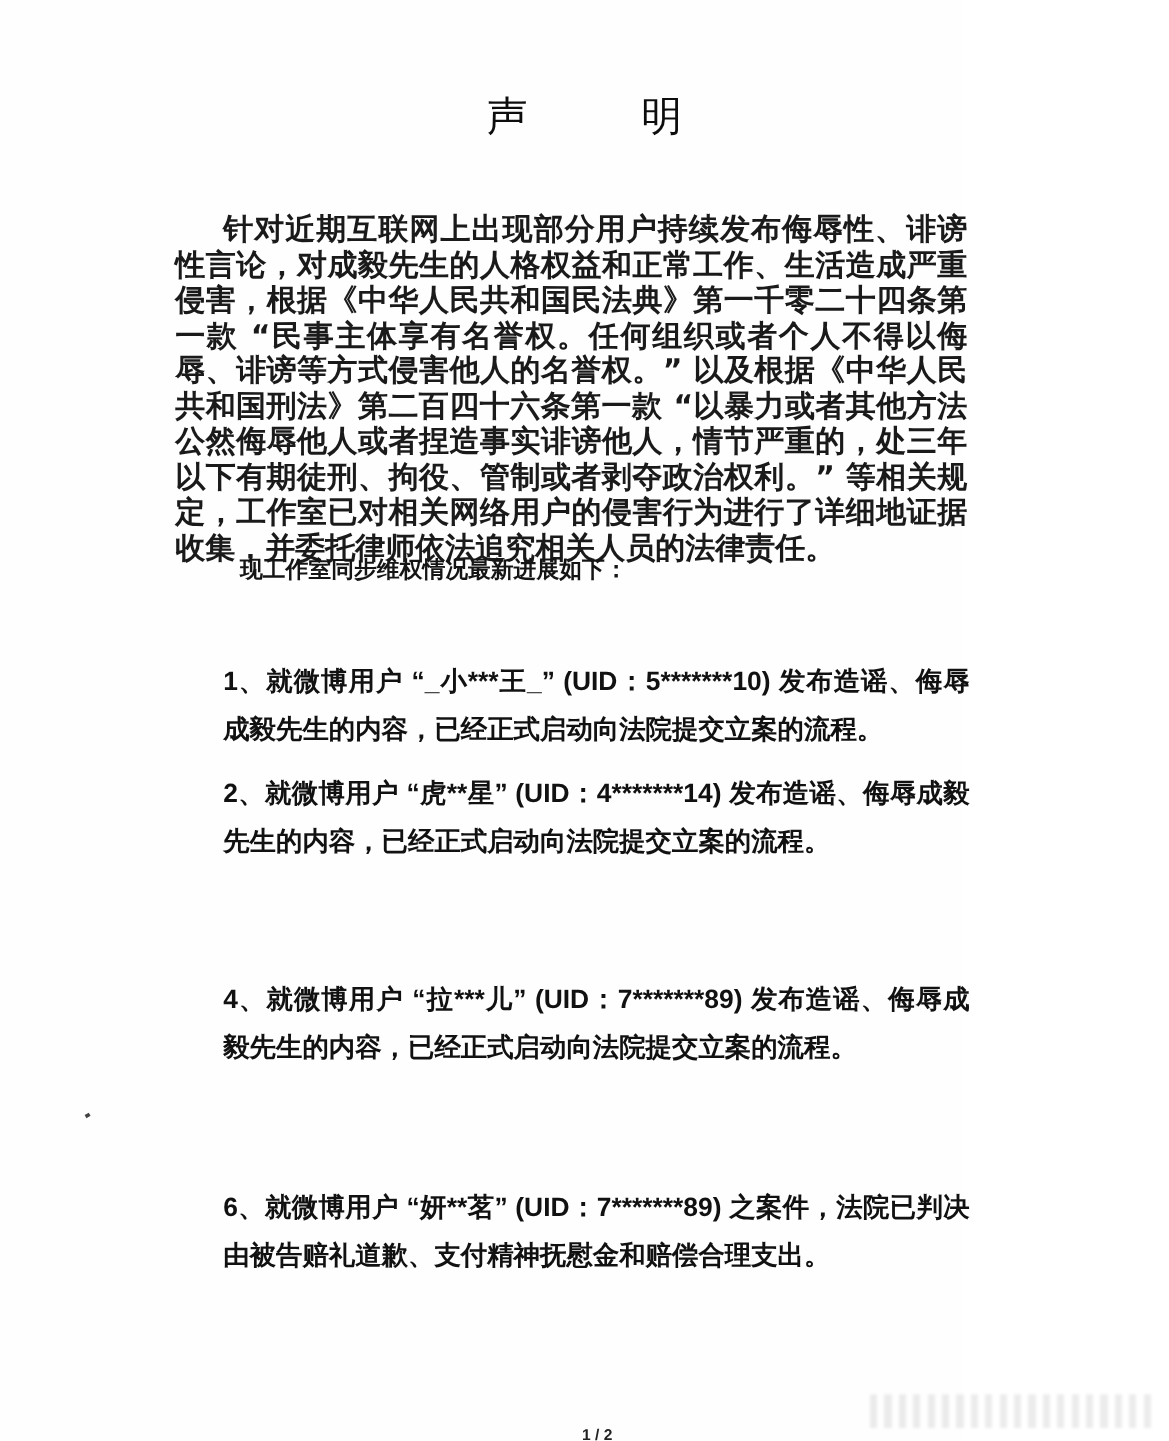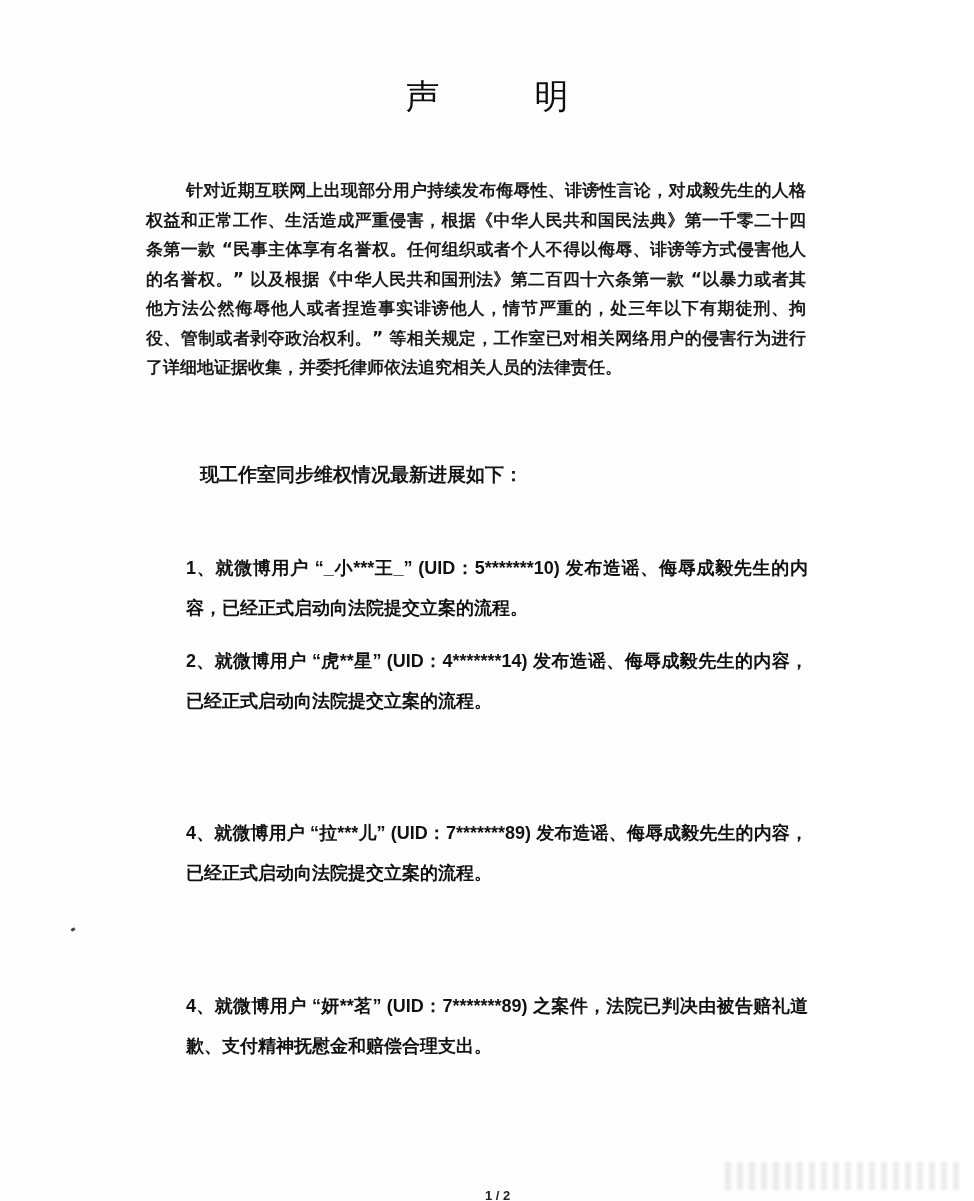--- a/index.html
+++ b/index.html
@@ -32,42 +32,42 @@
       letter-spacing: 42px;
       text-indent: 42px;
       font-weight: normal;
       color: #0d0d0d;
     }
     .intro-wrap {
       position: absolute;
       left: 146px;
       top: 176px;
       width: 660px;
-      font-size: 17px;
+      font-size: 25px;
       line-height: 29.5px;
       font-weight: bold;
       text-align: justify;
       text-indent: 40px;
       color: #1a1a1a;
     }
     .progress-heading {
       position: absolute;
       left: 188px;
       top: 462px;
       font-size: 19px;
       font-weight: bold;
       color: #151515;
       margin-left: 12px;
     }
     .item {
       position: absolute;
       left: 186px;
       width: 622px;
       font-family: "Liberation Sans", "DejaVu Sans", sans-serif;
-      font-size: 18px;
+      font-size: 22px;
       line-height: 40px;
       font-weight: bold;
       text-align: justify;
       color: #111111;
     }
     .item-1 { top: 548px; }
     .item-2 { top: 641px; }
     .item-3 { top: 726px; }
     .item-4 { top: 813px; }
     .item-5 { top: 899px; }
@@ -109,19 +109,19 @@
 <div class="page">
   <div class="title">声 明</div>
 
   <div class="intro-wrap">针对近期互联网上出现部分用户持续发布侮辱性、诽谤性言论，对成毅先生的人格权益和正常工作、生活造成严重侵害，根据《中华人民共和国民法典》第一千零二十四条第一款 “民事主体享有名誉权。任何组织或者个人不得以侮辱、诽谤等方式侵害他人的名誉权。” 以及根据《中华人民共和国刑法》第二百四十六条第一款 “以暴力或者其他方法公然侮辱他人或者捏造事实诽谤他人，情节严重的，处三年以下有期徒刑、拘役、管制或者剥夺政治权利。” 等相关规定，工作室已对相关网络用户的侵害行为进行了详细地证据收集，并委托律师依法追究相关人员的法律责任。</div>
 
   <div class="progress-heading">现工作室同步维权情况最新进展如下：</div>
 
   <div class="item item-1">1、就微博用户 “_小***王_” (UID：5*******10) 发布造谣、侮辱成毅先生的内容，已经正式启动向法院提交立案的流程。</div>
   <div class="item item-2">2、就微博用户 “虎**星” (UID：4*******14) 发布造谣、侮辱成毅先生的内容，已经正式启动向法院提交立案的流程。</div>
   <div class="item item-4">4、就微博用户 “拉***儿” (UID：7*******89) 发布造谣、侮辱成毅先生的内容，已经正式启动向法院提交立案的流程。</div>
-  <div class="item item-6">4、就微博用户 “妍**茗” (UID：7*******89) 之案件，法院已判决由被告赔礼道歉、支付精神抚慰金和赔偿合理支出。</div>
+  <div class="item item-6">6、就微博用户 “妍**茗” (UID：7*******89) 之案件，法院已判决由被告赔礼道歉、支付精神抚慰金和赔偿合理支出。</div>
 
   <div class="page-number">1 / 2</div>
 
   <div class="watermark"></div>
   <div class="speck"></div>
 </div>
 
 </body></html>

